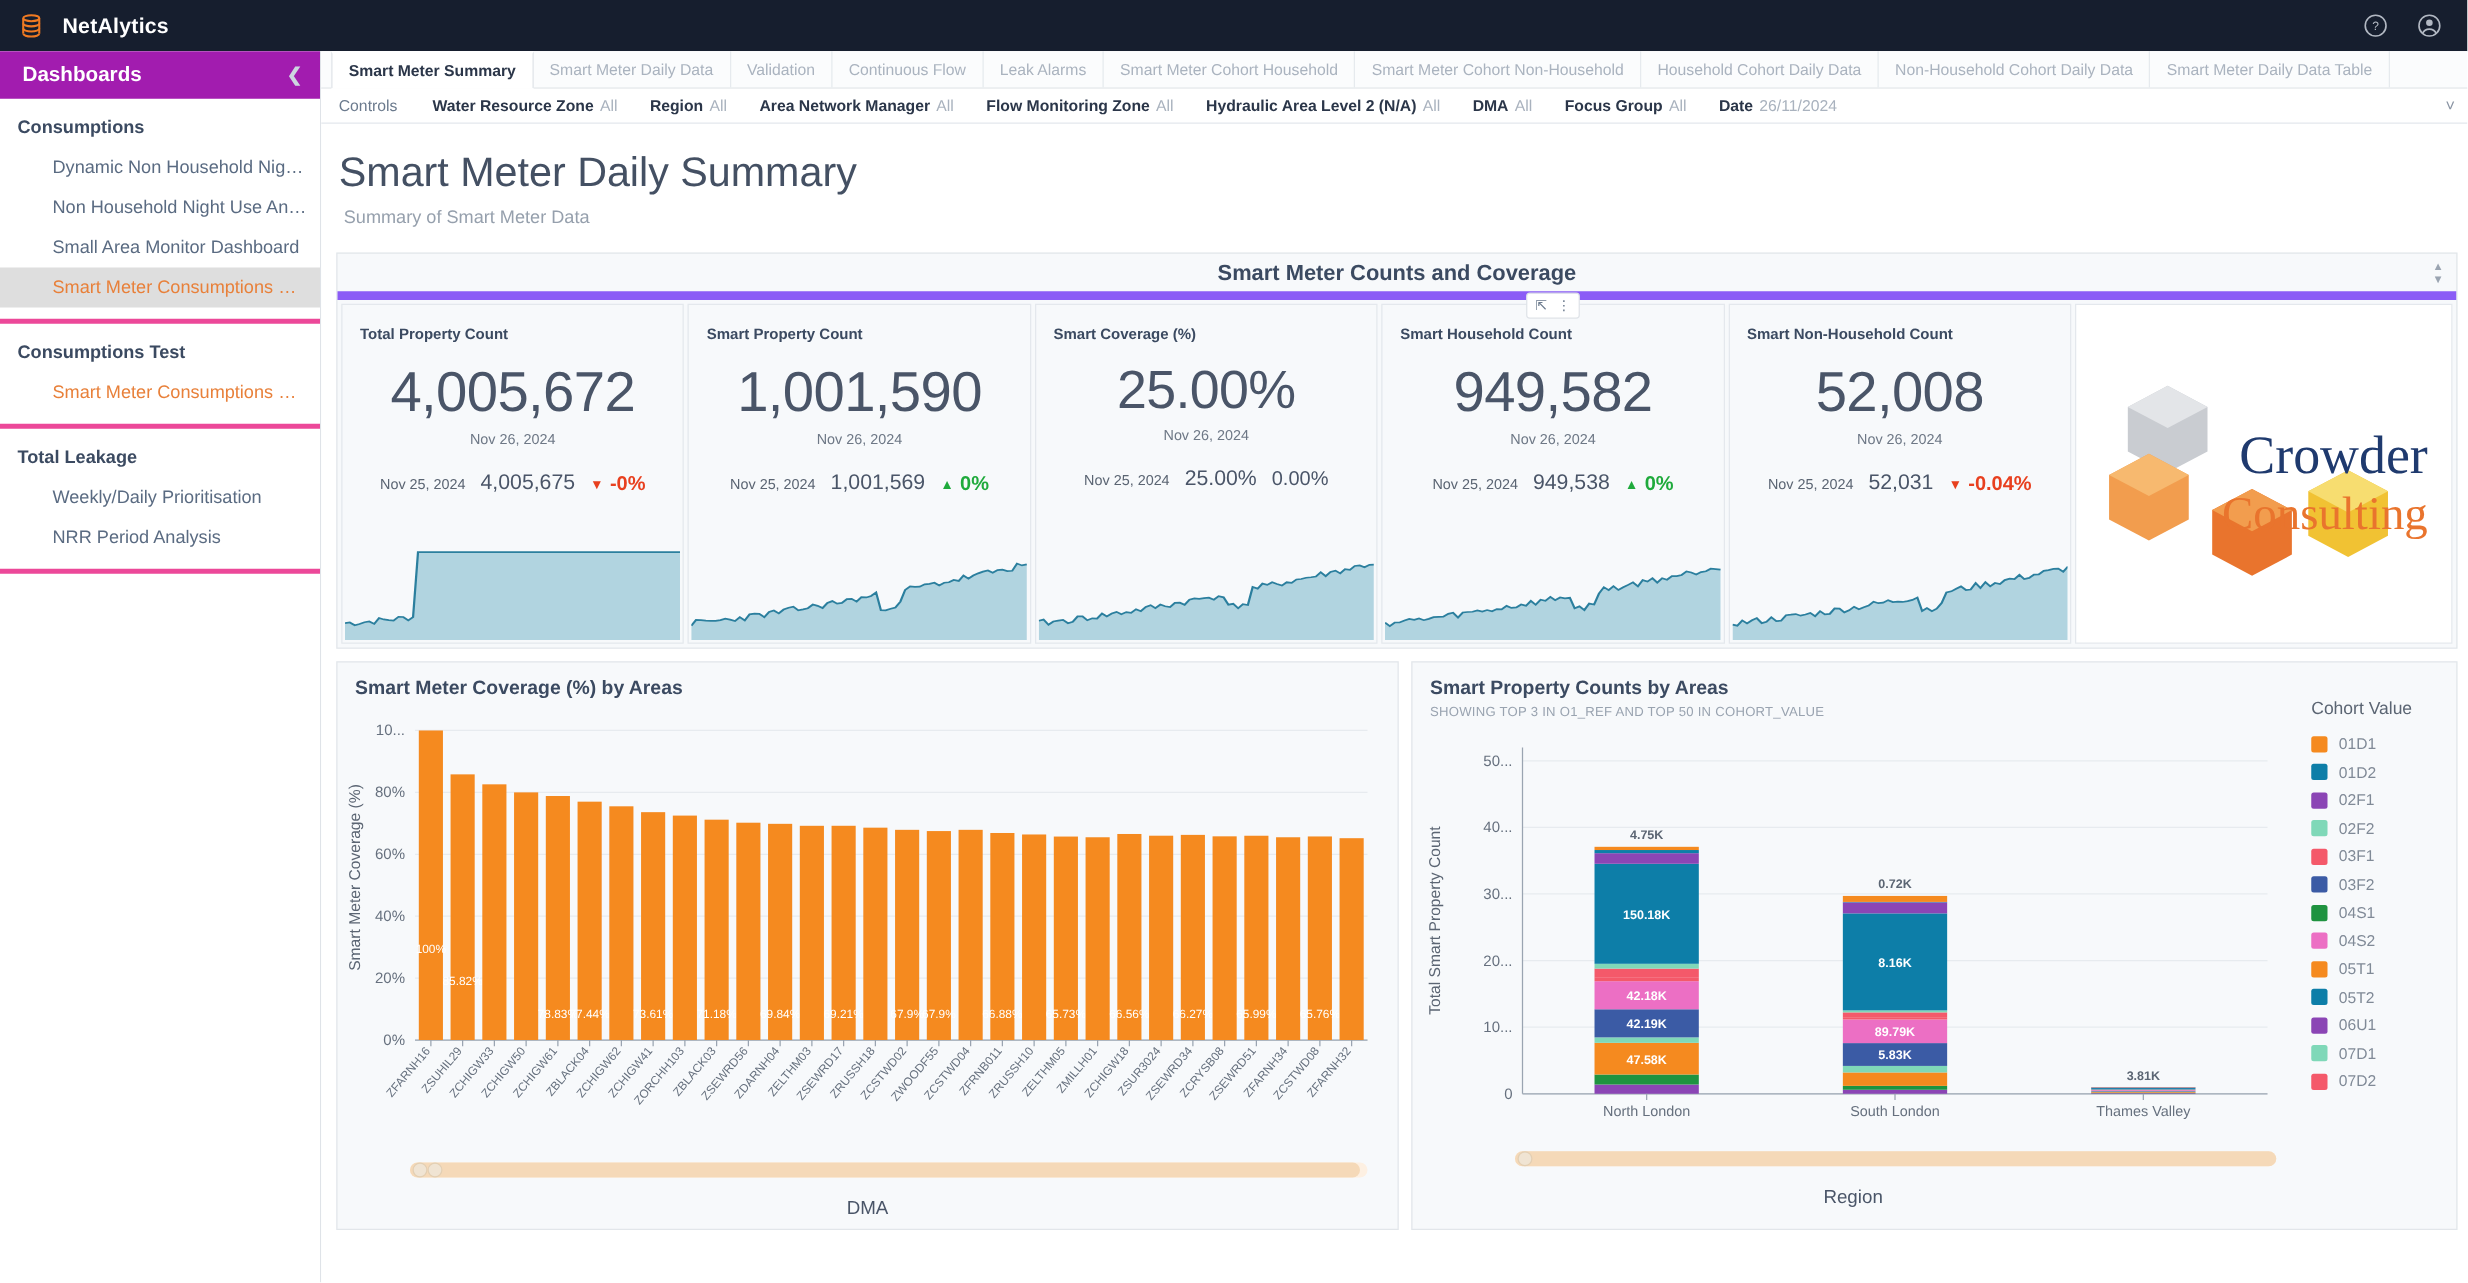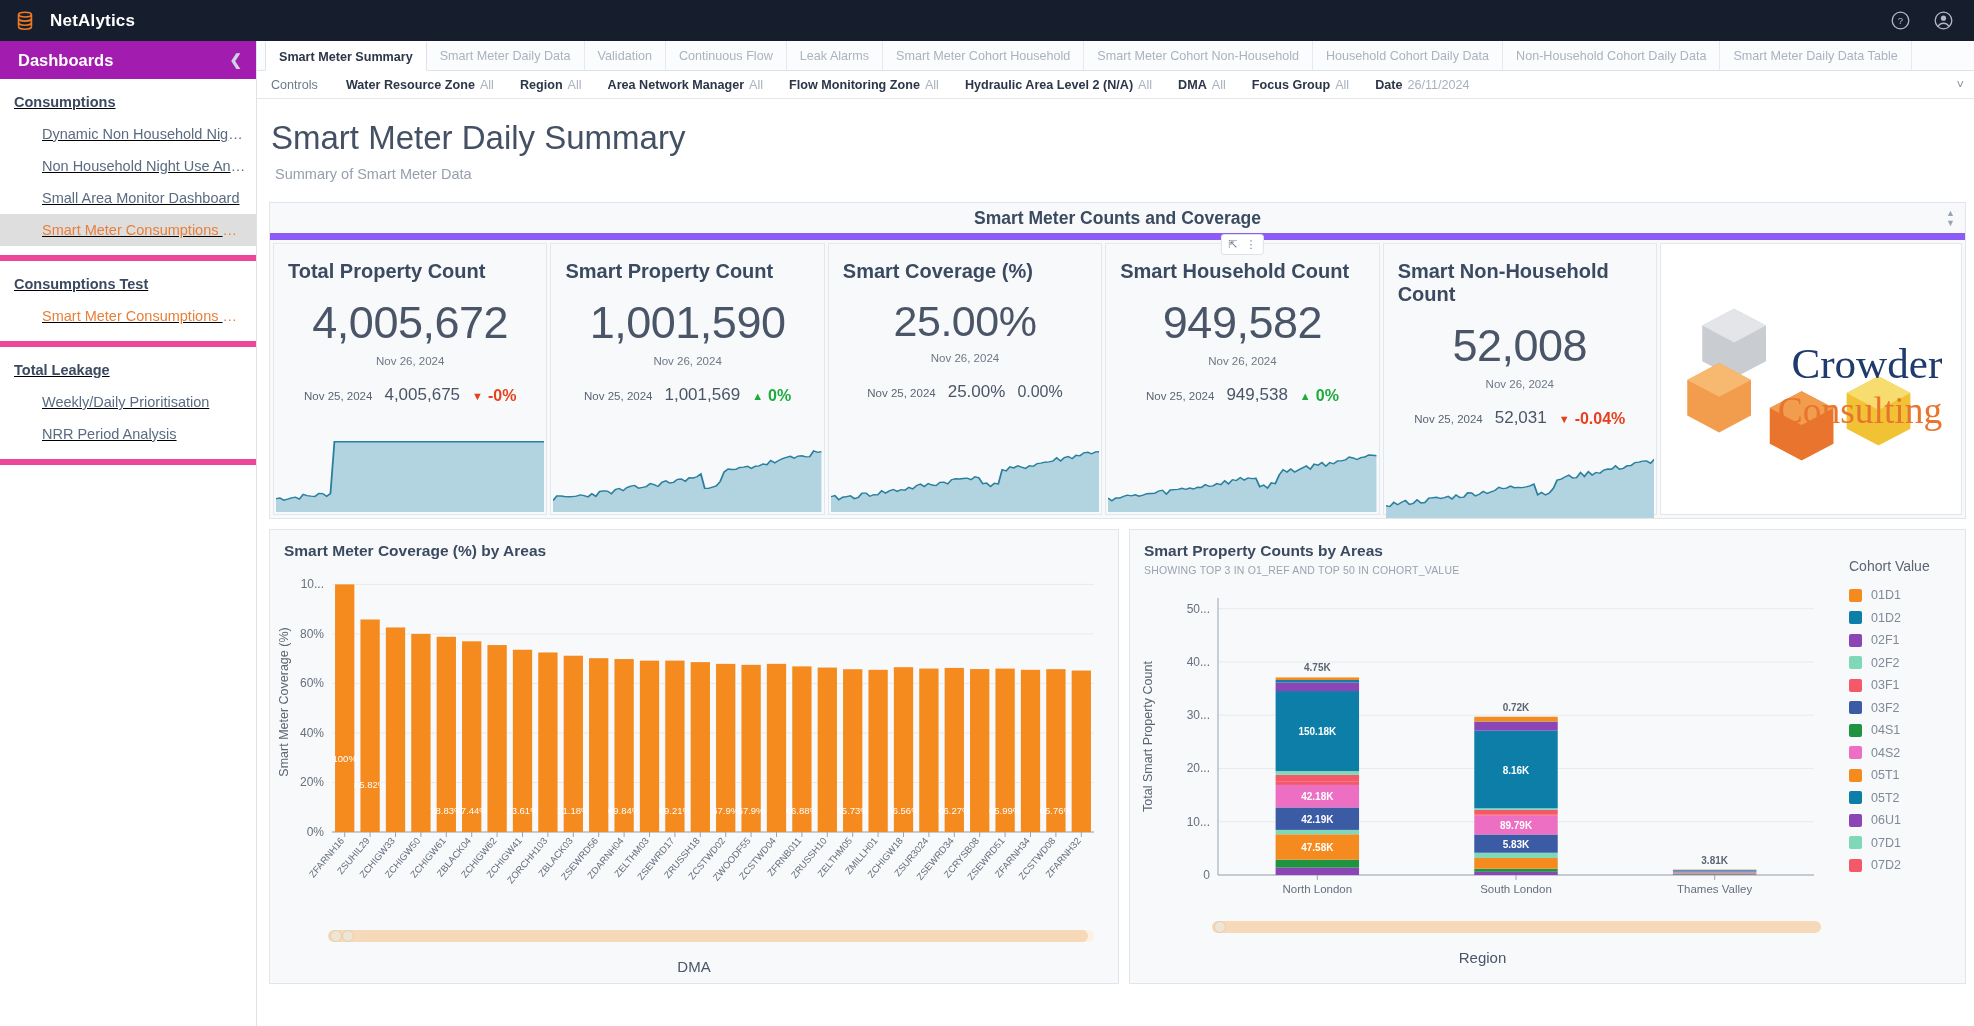--- a/index.html
+++ b/index.html
@@ -24,21 +24,21 @@
   .body-wrap { flex: 1; display: flex; min-height: 0; }
 
   
   .sidebar { width: 257px; flex: 0 0 257px; background: #fff; border-right: 1px solid #dfe3e8;
              display: flex; flex-direction: column; }
   .sb-head {
     height: 38px; background: #a21caf; color: #fff; display: flex; align-items: center;
     padding: 0 14px 0 18px; font-weight: bold; font-size: 16.5px;
   }
   .sb-collapse { margin-left: auto; font-size: 15px; color: #cdd5e0; cursor: pointer; }
-  .sb-group { border-bottom: 6px solid #ec4899; padding: 7px 0 9px 0; text-decoration: underline; }
+  .sb-group { border-bottom: 4px solid #ec4899; padding: 7px 0 9px 0; }
   .sb-group-title { font-size: 14.5px; font-weight: bold; color: #3b4a61; padding: 8px 0 8px 14px; }
   .sb-item { font-size: 14.5px; color: #5a6b82; padding: 8px 10px 8px 42px; cursor: pointer;
              white-space: nowrap; overflow: hidden; text-overflow: ellipsis; }
   .sb-item.active { background: #dedede; color: #e8803a; }
   .sb-item.orange { color: #e8803a; }
 
   
   .main { flex: 1; min-width: 0; display: flex; flex-direction: column; background: #fff; }
 
   
@@ -70,21 +70,21 @@
   .panel-head { height: 37px; display: flex; align-items: center; justify-content: center;
                 position: relative; border-bottom: 7px solid #8b5cf6; }
   .panel-title { font-size: 17.5px; font-weight: bold; color: #3b4a61; }
   .panel-arrows { position: absolute; right: 10px; top: 6px; display: flex; flex-direction: column;
                   gap: 2px; color: #9aa4b1; font-size: 9px; line-height: 8px; cursor: pointer; }
 
   
   .kpi-row { display: flex; gap: 3px; padding: 3px; }
   .kpi { flex: 1; background: #f7f9fb; border: 1px solid #e4e8ed; position: relative;
          height: 272px; display: flex; flex-direction: column; }
-  .kpi-title { font-size: 20px; font-weight: bold; color: #3b4a61; padding: 16px 0 0 14px; }
+  .kpi-title { font-size: 12px; font-weight: bold; color: #3b4a61; padding: 16px 0 0 14px; }
   .kpi-value { font-size: 45px; color: #4a5568; text-align: center; padding-top: 14px;
                font-weight: normal; letter-spacing: -.5px; }
   .kpi-value.pct { font-size: 43px; }
   .kpi-date { font-size: 11.5px; color: #6e7886; text-align: center; padding-top: 6px; }
   .kpi-cmp { display: flex; align-items: baseline; justify-content: center; gap: 12px;
              padding-top: 18px; }
   .cmp-date { font-size: 11.5px; color: #5b6573; }
   .cmp-val { font-size: 17px; color: #4a5568; }
   .cmp-delta { font-size: 16px; font-weight: bold; display: flex; align-items: center; gap: 5px; }
   .cmp-delta.up { color: #1faa3c; }

